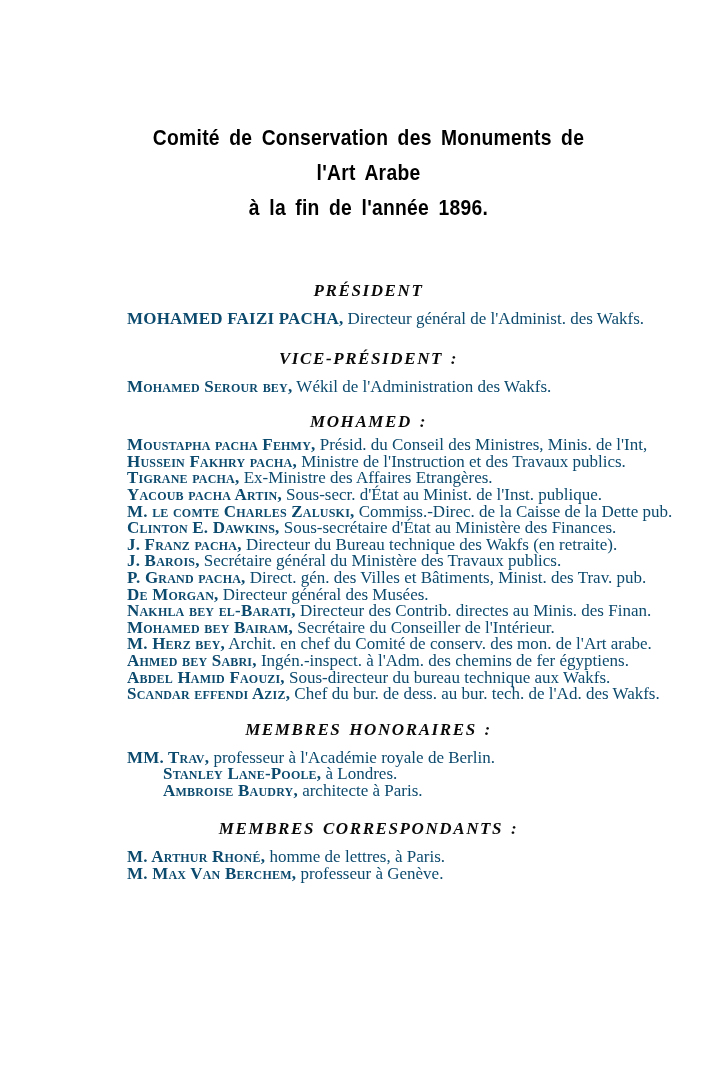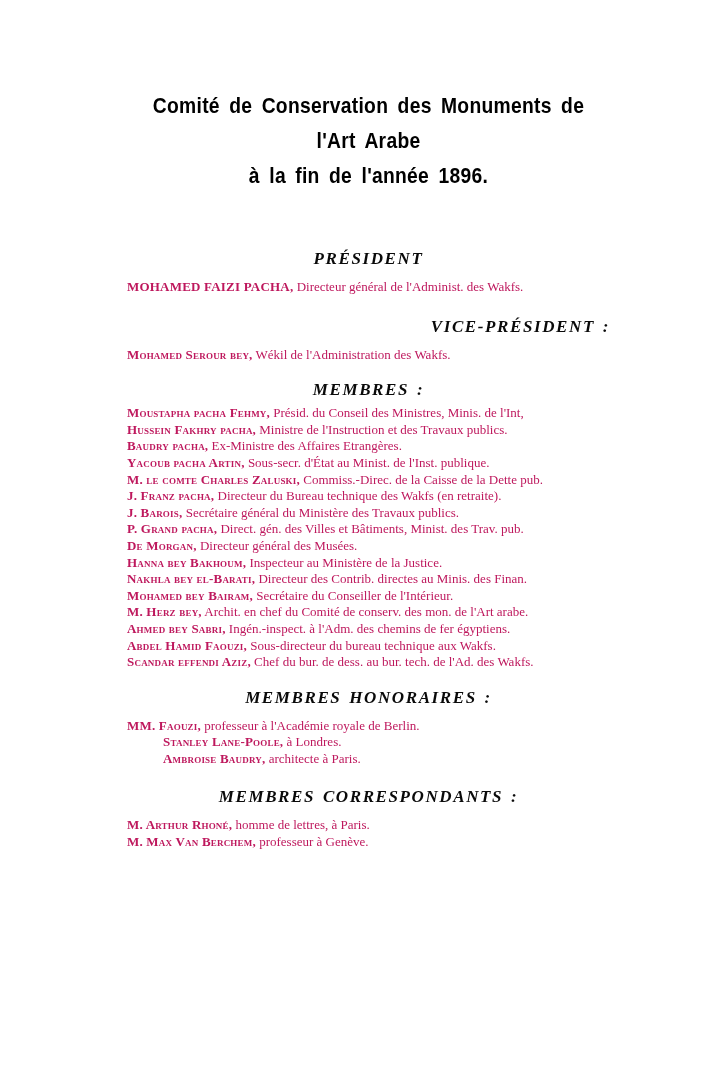--- a/index.html
+++ b/index.html
@@ -7,20 +7,21 @@
     width: 720px; height: 1082px;
     background: #ffffff;
     font-family: "Liberation Serif", serif;
     color: #0a0a0a;
     overflow: hidden;
   }
   .page {
     position: relative;
     width: 720px; height: 760px;
     background: #ffffff;
+    margin-top: 32px;
   }
   .content {
     padding: 88px 110px 0 127px;
   }
   
   .doc-title {
     text-align: center;
     font-family: "Liberation Sans", sans-serif;
     font-weight: bold;
     font-size: 20.5px;
@@ -38,32 +39,32 @@
     text-align: center;
     font-style: italic;
     font-weight: bold;
     font-size: 17px;
     line-height: 19px;
     letter-spacing: 1.6px;
     word-spacing: 2px;
     color: #0a0a0a;
   }
   .mt-president   { margin-top: 62px; font-style: italic; }
-  .mt-vice        { margin-top: 21px; text-align: right; }
+  .mt-vice        { margin-top: 21px; }
   .mt-membres     { margin-top: 17px; }
   .mt-honoraires  { margin-top: 17px; }
   .mt-correspond  { margin-top: 20px; }
   
   .entries { margin-top: 11px; }
   .entries.tight { margin-top: 6px; }
   .entry {
-    font-size: 13px;
+    font-size: 17px;
     line-height: 16.6px;
     white-space: nowrap;
-    color: #be185d;
+    color: #0c4a6e;
   }
   .entry .name {
     font-weight: bold;
     font-variant: small-caps;
     letter-spacing: 0.2px;
   }
   .entry .desc { }
   .entry.indent { margin-left: 36px; }
 </style>
 </head>
@@ -82,64 +83,64 @@
 
         <div class="entry"><span class="name">MOHAMED FAIZI PACHA,</span> <span class="desc">Directeur général de l'Administ. des Wakfs.</span></div>
       </div>
 
     <div class="sec-heading mt-vice">VICE-PRÉSIDENT :</div>
     <div class="entries">
 
         <div class="entry"><span class="name">Mohamed Serour bey,</span> <span class="desc">Wékil de l'Administration des Wakfs.</span></div>
       </div>
 
-    <div class="sec-heading mt-membres">MEMBRES :</div>
+    <div class="sec-heading mt-membres">MOHAMED :</div>
     <div class="entries tight">
 
         <div class="entry"><span class="name">Moustapha pacha Fehmy,</span> <span class="desc">Présid. du Conseil des Ministres, Minis. de l'Int,</span></div>
 
         <div class="entry"><span class="name">Hussein Fakhry pacha,</span> <span class="desc">Ministre de l'Instruction et des Travaux publics.</span></div>
 
-        <div class="entry"><span class="name">Baudry pacha,</span> <span class="desc">Ex-Ministre des Affaires Etrangères.</span></div>
+        <div class="entry"><span class="name">Tigrane pacha,</span> <span class="desc">Ex-Ministre des Affaires Etrangères.</span></div>
 
         <div class="entry"><span class="name">Yacoub pacha Artin,</span> <span class="desc">Sous-secr. d'État au Minist. de l'Inst. publique.</span></div>
 
         <div class="entry"><span class="name">M. le comte Charles Zaluski,</span> <span class="desc">Commiss.-Direc. de la Caisse de la Dette pub.</span></div>
 
 
 
+        <div class="entry"><span class="name">Clinton E. Dawkins,</span> <span class="desc">Sous-secrétaire d'État au Ministère des Finances.</span></div>
 
         <div class="entry"><span class="name">J. Franz pacha,</span> <span class="desc">Directeur du Bureau technique des Wakfs (en retraite).</span></div>
 
         <div class="entry"><span class="name">J. Barois,</span> <span class="desc">Secrétaire général du Ministère des Travaux publics.</span></div>
 
         <div class="entry"><span class="name">P. Grand pacha,</span> <span class="desc">Direct. gén. des Villes et Bâtiments, Minist. des Trav. pub.</span></div>
 
         <div class="entry"><span class="name">De Morgan,</span> <span class="desc">Directeur général des Musées.</span></div>
 
-        <div class="entry"><span class="name">Hanna bey Bakhoum,</span> <span class="desc">Inspecteur au Ministère de la Justice.</span></div>
 
         <div class="entry"><span class="name">Nakhla bey el-Barati,</span> <span class="desc">Directeur des Contrib. directes au Minis. des Finan.</span></div>
 
         <div class="entry"><span class="name">Mohamed bey Bairam,</span> <span class="desc">Secrétaire du Conseiller de l'Intérieur.</span></div>
 
 
         <div class="entry"><span class="name">M. Herz bey,</span> <span class="desc">Archit. en chef du Comité de conserv. des mon. de l'Art arabe.</span></div>
 
         <div class="entry"><span class="name">Ahmed bey Sabri,</span> <span class="desc">Ingén.-inspect. à l'Adm. des chemins de fer égyptiens.</span></div>
 
         <div class="entry"><span class="name">Abdel Hamid Faouzi,</span> <span class="desc">Sous-directeur du bureau technique aux Wakfs.</span></div>
 
         <div class="entry"><span class="name">Scandar effendi Aziz,</span> <span class="desc">Chef du bur. de dess. au bur. tech. de l'Ad. des Wakfs.</span></div>
       </div>
 
     <div class="sec-heading mt-honoraires">MEMBRES HONORAIRES :</div>
     <div class="entries">
 
-        <div class="entry"><span class="name">MM. Faouzi,</span> <span class="desc">professeur à l'Académie royale de Berlin.</span></div>
+        <div class="entry"><span class="name">MM. Trav,</span> <span class="desc">professeur à l'Académie royale de Berlin.</span></div>
 
         <div class="entry indent"><span class="name">Stanley Lane-Poole,</span> <span class="desc">à Londres.</span></div>
 
         <div class="entry indent"><span class="name">Ambroise Baudry,</span> <span class="desc">architecte à Paris.</span></div>
       </div>
 
     <div class="sec-heading mt-correspond">MEMBRES CORRESPONDANTS :</div>
     <div class="entries">
 
         <div class="entry"><span class="name">M. Arthur Rhoné,</span> <span class="desc">homme de lettres, à Paris.</span></div>

